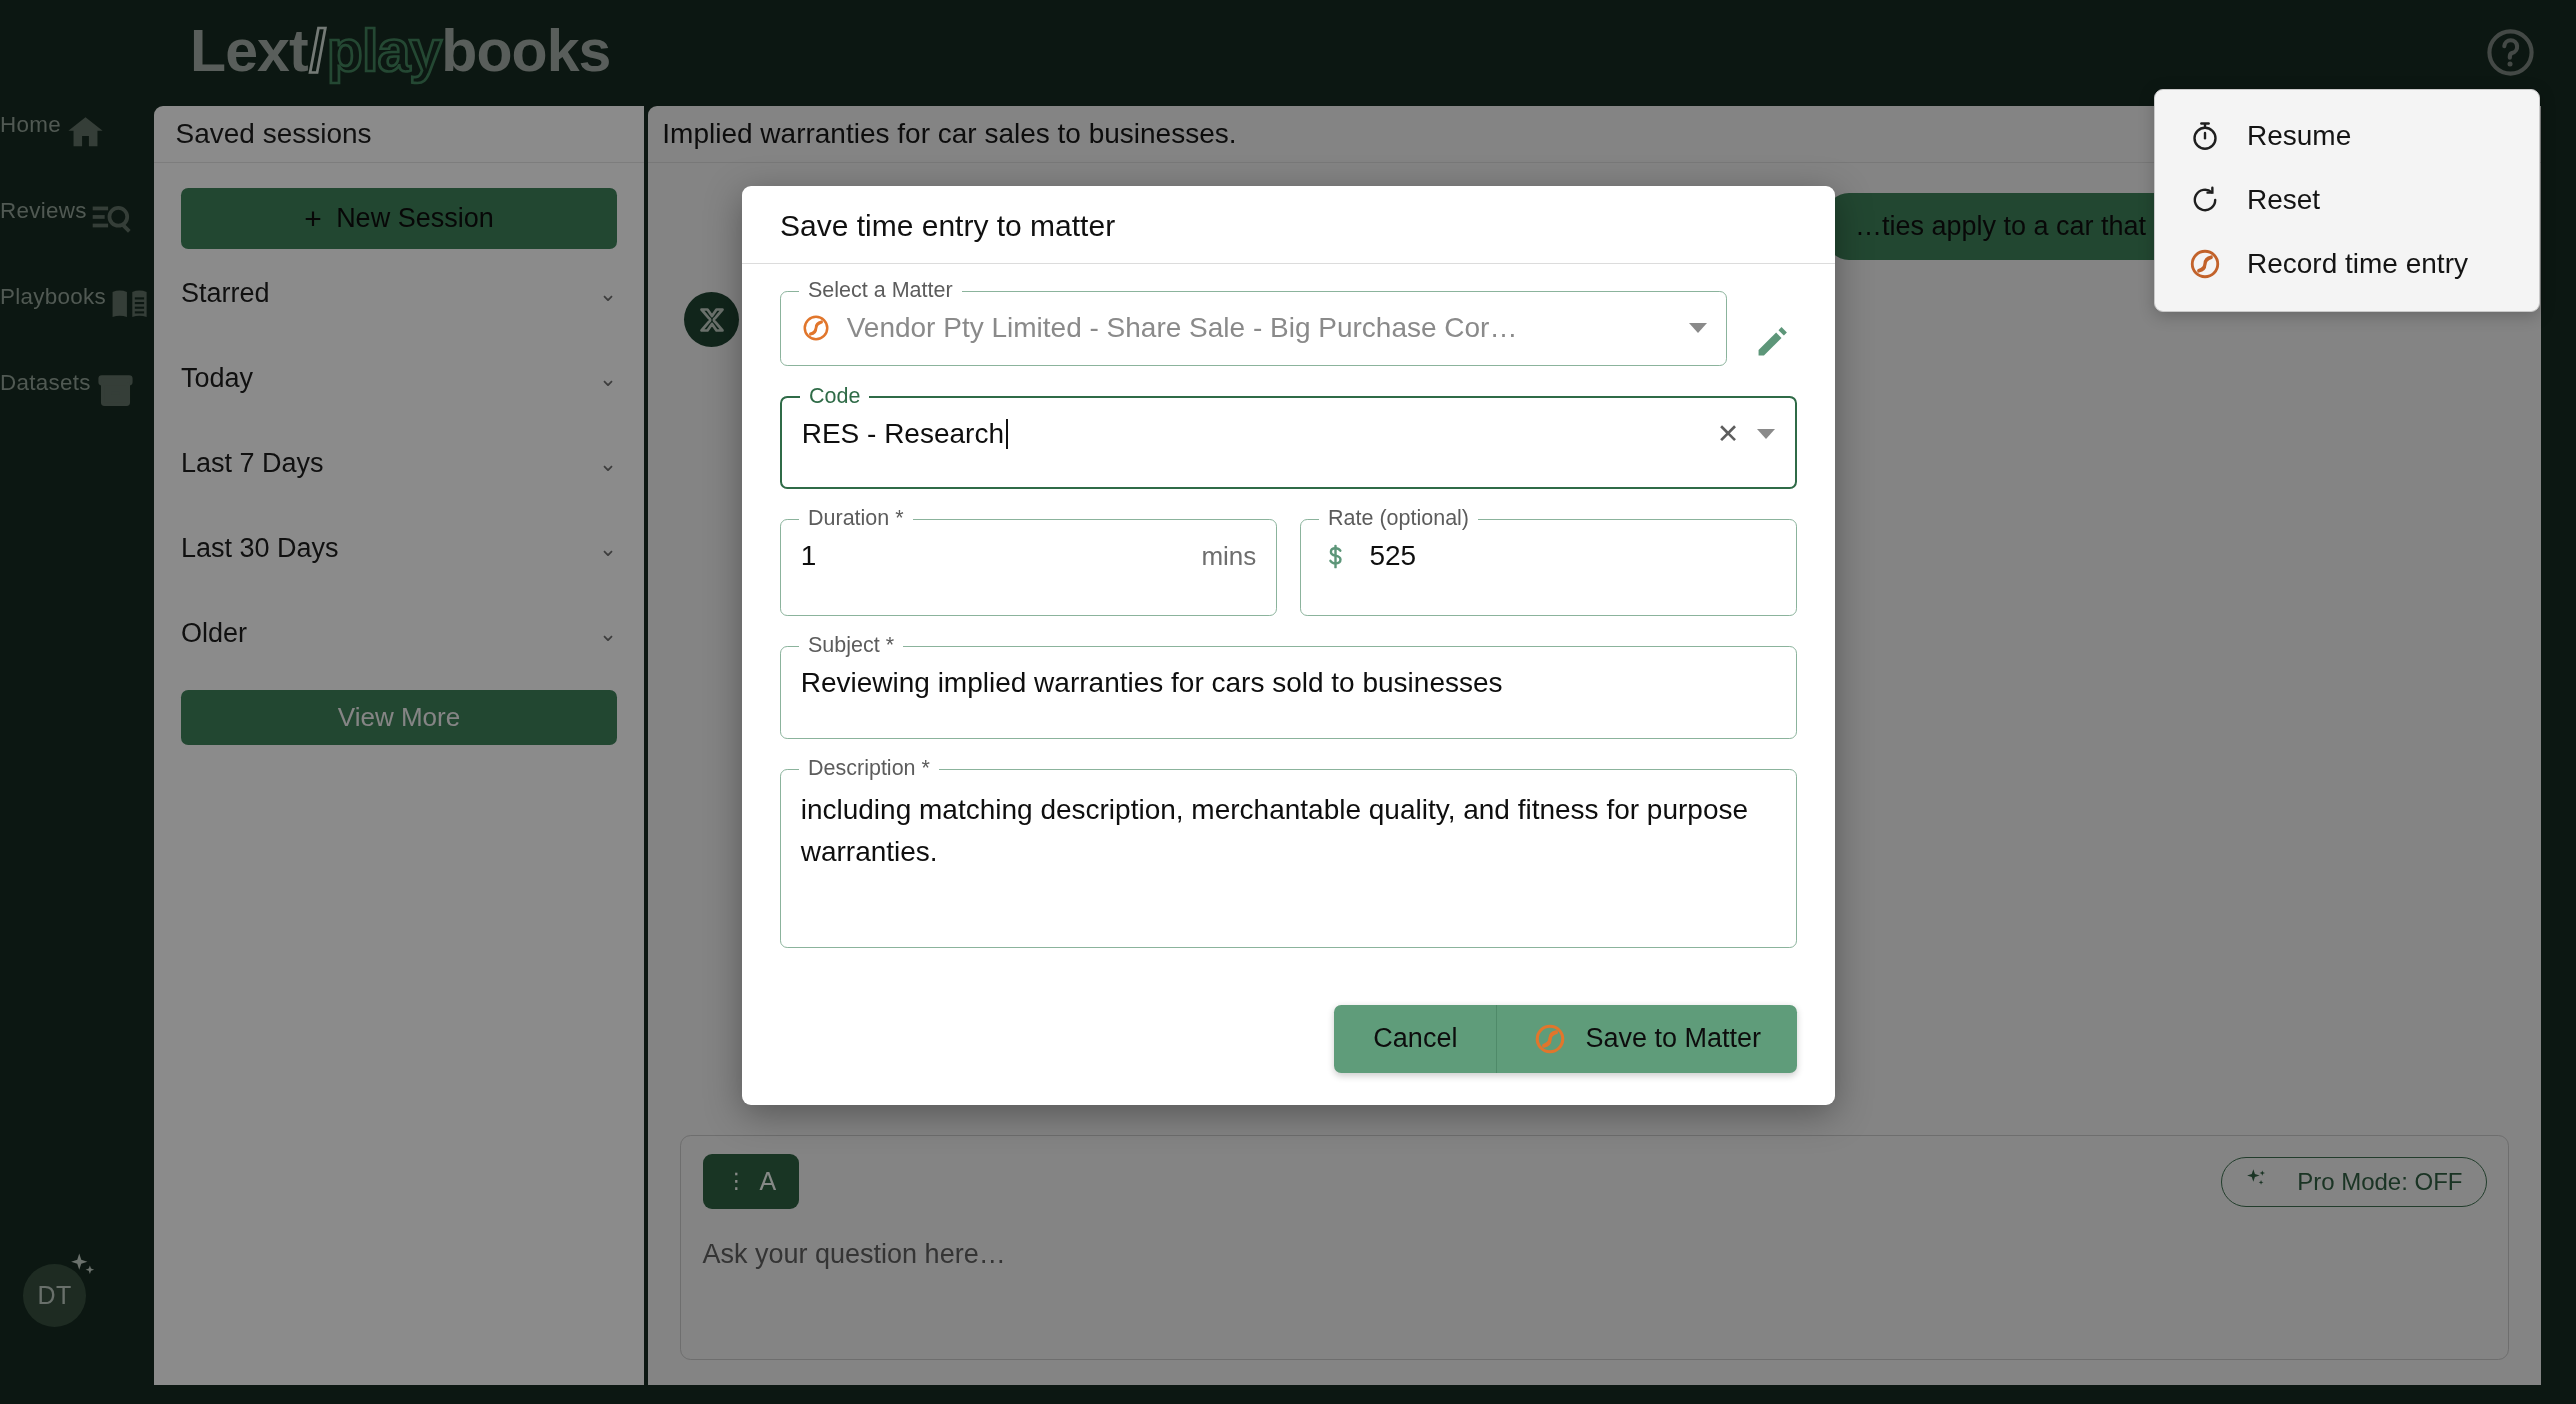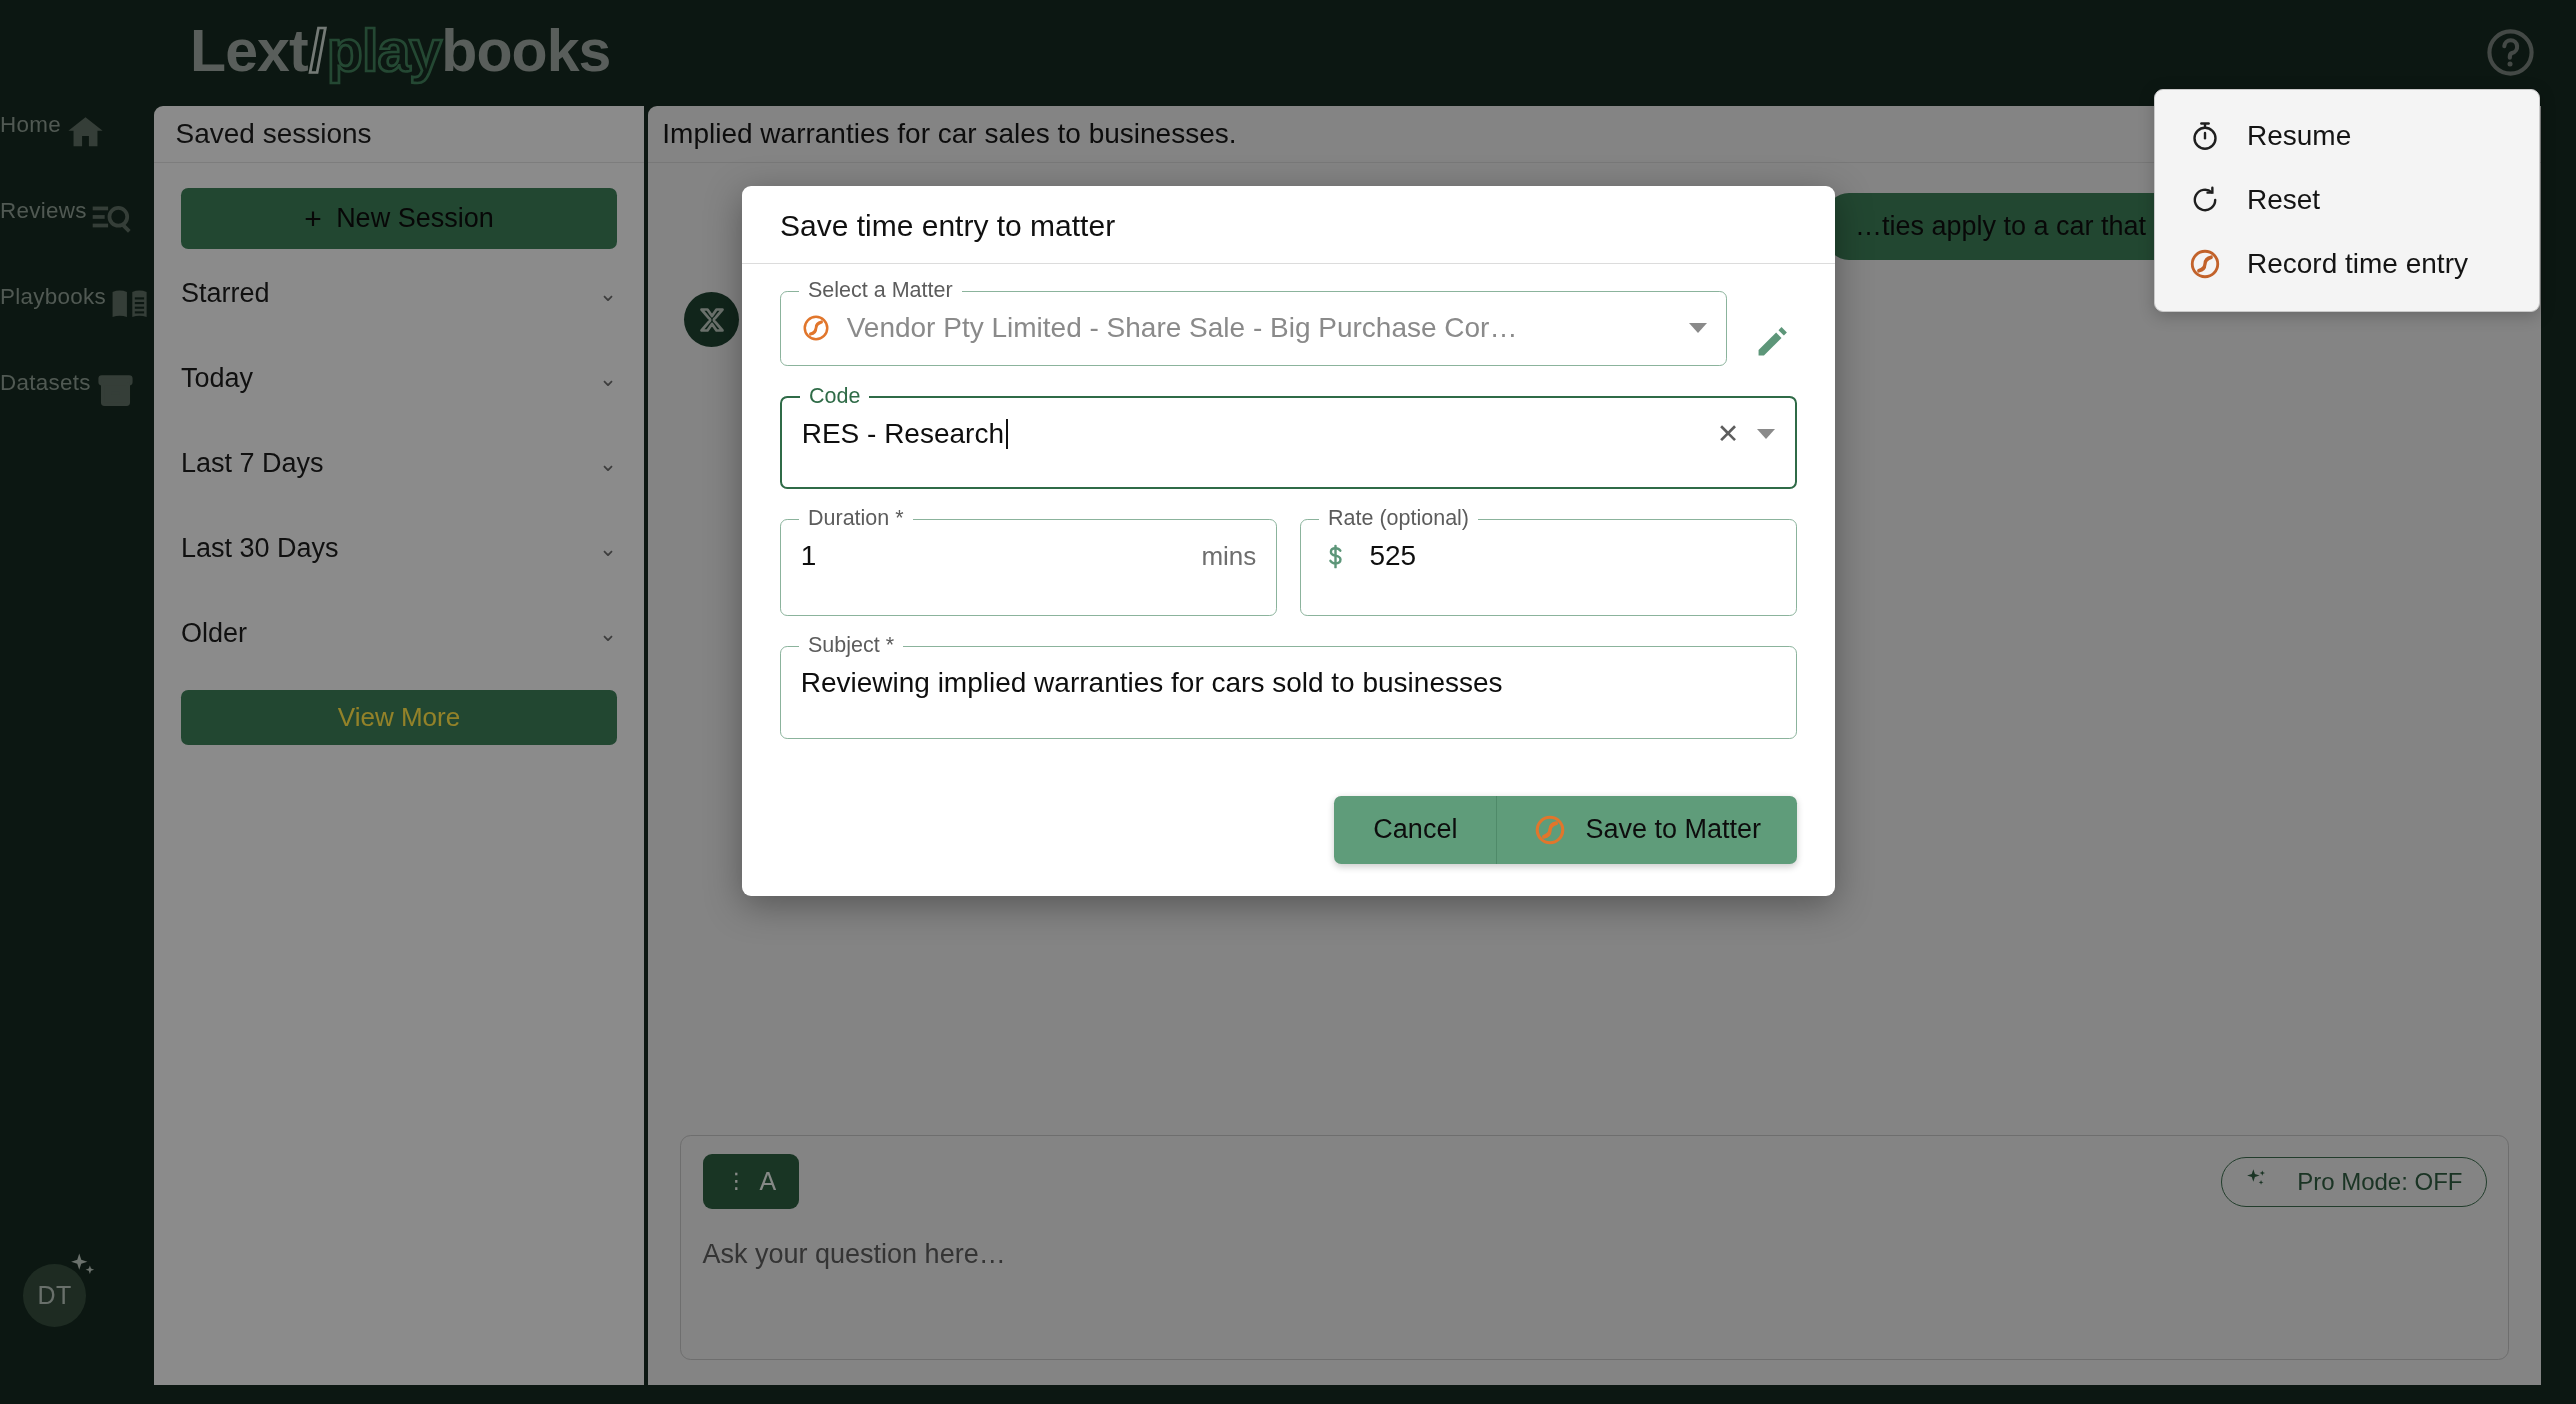--- a/index.html
+++ b/index.html
@@ -90,21 +90,21 @@
   .group-row {
     margin: 4px 27px; height: 81px;
     display: flex; align-items: center; justify-content: space-between;
     font-size: 27px; color: #1c1c1c; cursor: pointer;
   }
   .chev { color: #6a6a6a; font-size: 21.5px; }
   .view-more-btn {
     margin: 16px 27px 8px 27px; height: 55px;
     background: #3b7a55; border-radius: 7.2px;
     display: flex; align-items: center; justify-content: center;
-    font-size: 26px; color: #fde047; cursor: pointer;
+    font-size: 26px; color: #e5e5e5; cursor: pointer;
   }
 
   
   .main {
     position: absolute; left: 648px; top: 106px; width: 1893px; height: 1279px;
     background: #e3e3e3; border-top-left-radius: 9px; z-index: 11;
     display: flex; flex-direction: column;
   }
   .main-header {
     height: 57px; display: flex; align-items: center; justify-content: space-between;
@@ -511,20 +511,26 @@
         </div>
       </div>
 
       <div class="field box-lg">
         <div class="field-label">Subject *</div>
         <div class="field-row">
           <span class="field-value">Reviewing implied warranties for cars sold to businesses</span>
         </div>
       </div>
 
+      <div class="field box-xl">
+        <div class="field-label">Description *</div>
+        <div class="field-row">
+          <span class="desc-text">including matching description, merchantable quality, and fitness for purpose warranties.</span>
+        </div>
+      </div>
     </div>
 
     <div class="modal-footer">
       <div class="btn-group">
         <div class="btn-cancel">Cancel</div>
         <div class="btn-save">
           <span style="display:flex;">
             <svg viewBox="0 0 24 24" width="34" height="34" fill="none" stroke="#e1762c" stroke-width="2.2">
               <circle cx="12" cy="12" r="9"></circle>
               <path d="M7.5 16.5c3-1 4.5-3 4.5-5 0-2.2 1.6-4 4.4-4.6" stroke-linecap="round"></path>

